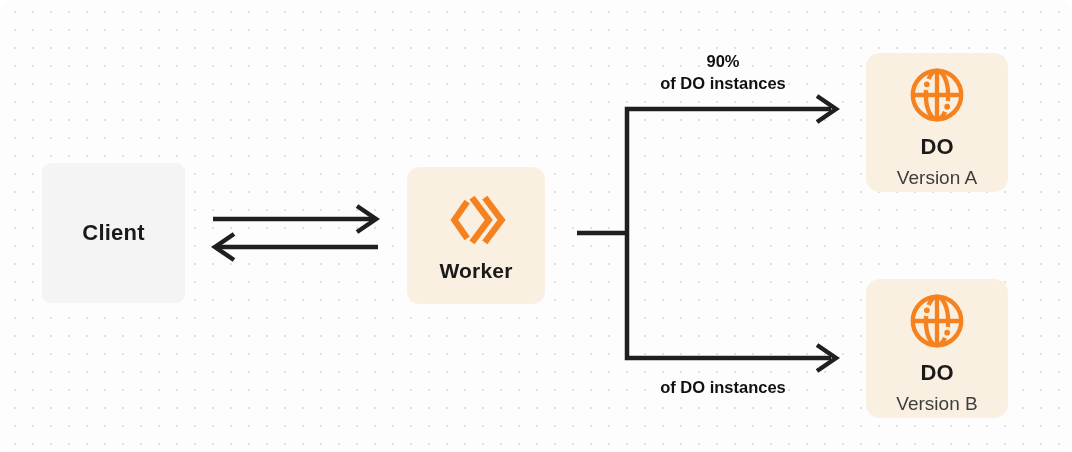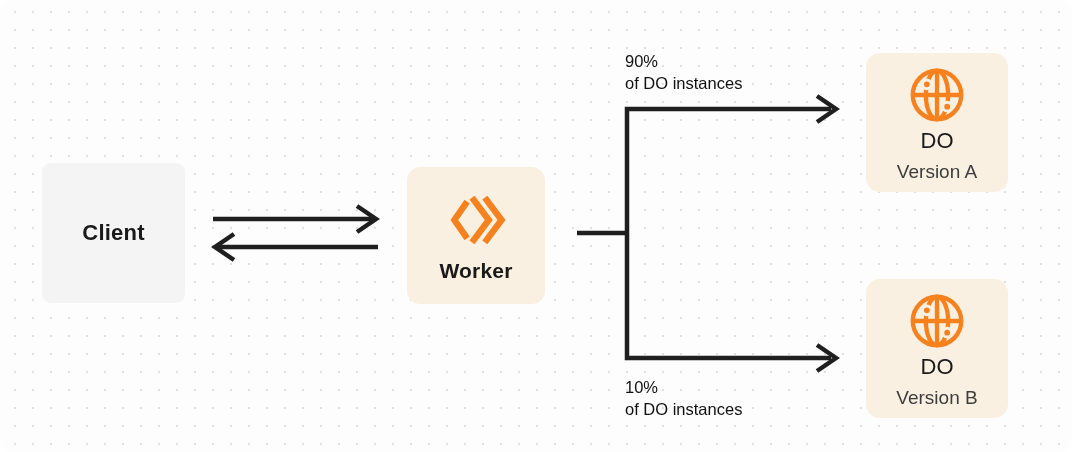--- a/index.html
+++ b/index.html
@@ -59,31 +59,31 @@
   .node.worker .node-label{font-size:21px;}
   .do-node{
     width:142px;height:139px;
     background:var(--cream-box);border-radius:14px;
     justify-content:flex-start;padding-top:11px;
   }
   .do-node.do-a{left:866px;top:53px;}
   .do-node.do-b{left:866px;top:279px;}
   .globe{width:62px;height:62px;}
   .do-title{
-    margin-top:3px;font-size:22px;font-weight:400;color:var(--text-primary);
+    margin-top:9px;font-size:22px;font-weight:700;color:var(--text-primary);
     line-height:24px;
     text-align:right;
   }
   .do-subtitle{
     font-size:19px;font-weight:400;color:var(--text-secondary);
     line-height:23px;margin-top:7px;
   }
   .edge-label{
-    position:absolute;width:196px;text-align:left;
-    font-size:16.5px;font-weight:400;color:#111111;line-height:22px;
+    position:absolute;width:196px;text-align:center;
+    font-size:16.5px;font-weight:700;color:#111111;line-height:22px;
   }
   .edge-label.top{left:625px;top:50px;}
   .edge-label.bottom{left:625px;top:376px;}
 </style>
 </head>
 <body>
 
 <div class="canvas">
 
   <svg class="connectors" viewBox="0 0 1072 452" aria-hidden="true">
@@ -159,17 +159,16 @@
     <span class="do-title">DO</span>
     <span class="do-subtitle">Version B</span>
   </div>
 
   <div class="edge-label top">
     <div>90%</div>
     <div>of DO instances</div>
   </div>
 
   <div class="edge-label bottom">
-    <div>10%</div>
     <div>of DO instances</div>
   </div>
 
 </div>
 
 </body></html>

